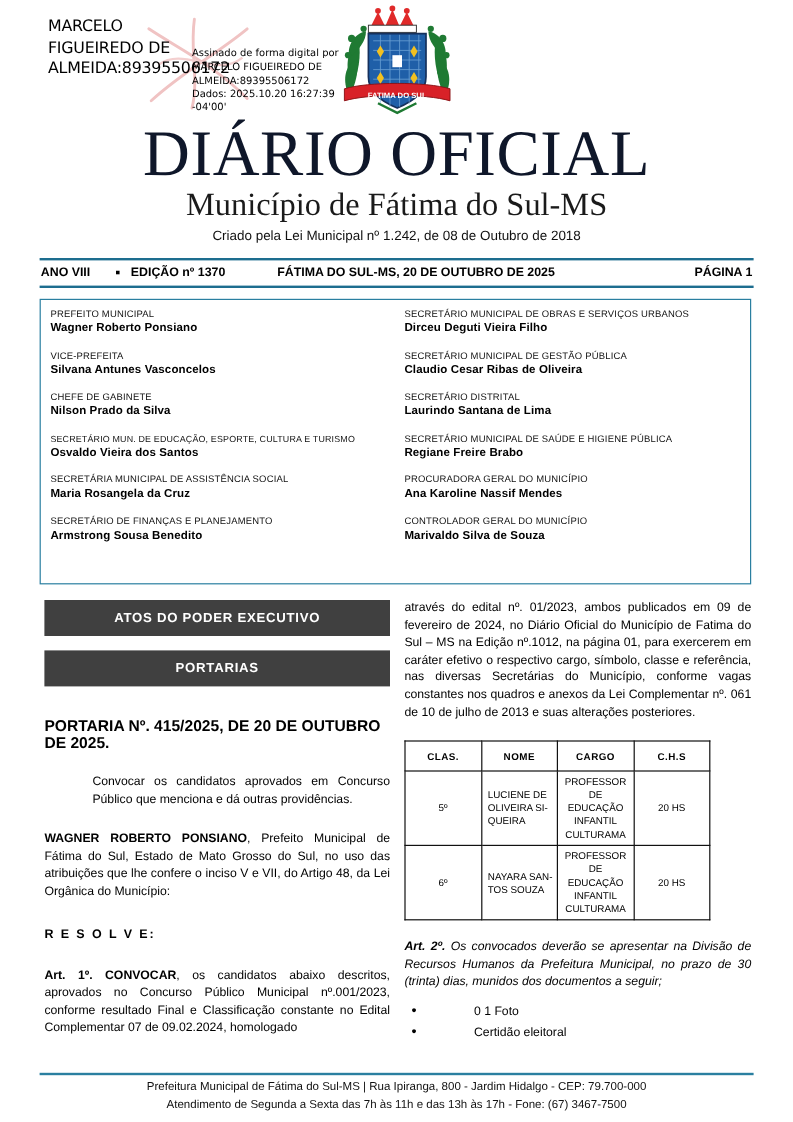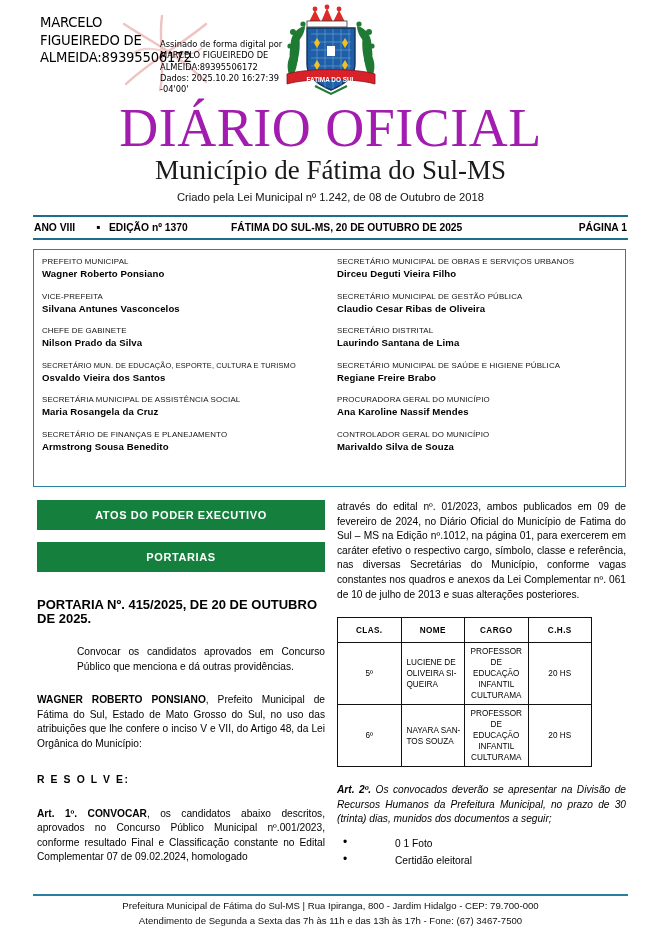--- a/index.html
+++ b/index.html
@@ -78,21 +78,21 @@
     left: 0;
     top: 100px;
     width: 661px;
     text-align: center;
   }
   .mast-title {
     font-family: "Liberation Serif", serif;
     font-size: 54px;
     line-height: 56px;
     letter-spacing: 0.5px;
-    color: #a21caf;
+    color: #0f172a;
     font-weight: 400;
   }
   .mast-sub {
     font-family: "Liberation Serif", serif;
     font-size: 27px;
     line-height: 32px;
     color: #1a1a1a;
     margin-top: -2px;
   }
   .mast-law {
@@ -180,21 +180,21 @@
     width: 288px;
   }
   .col-right {
     position: absolute;
     left: 337px;
     top: 500px;
     width: 289px;
   }
 
   .banner {
-    background: #15803d;
+    background: #404040;
     color: #ffffff;
     font-size: 11px;
     font-weight: bold;
     letter-spacing: 0.6px;
     text-align: center;
     padding: 9px 0 9px 0;
     box-sizing: border-box;
     width: 288px;
   }
   .banner.second { margin-top: 12px; }

